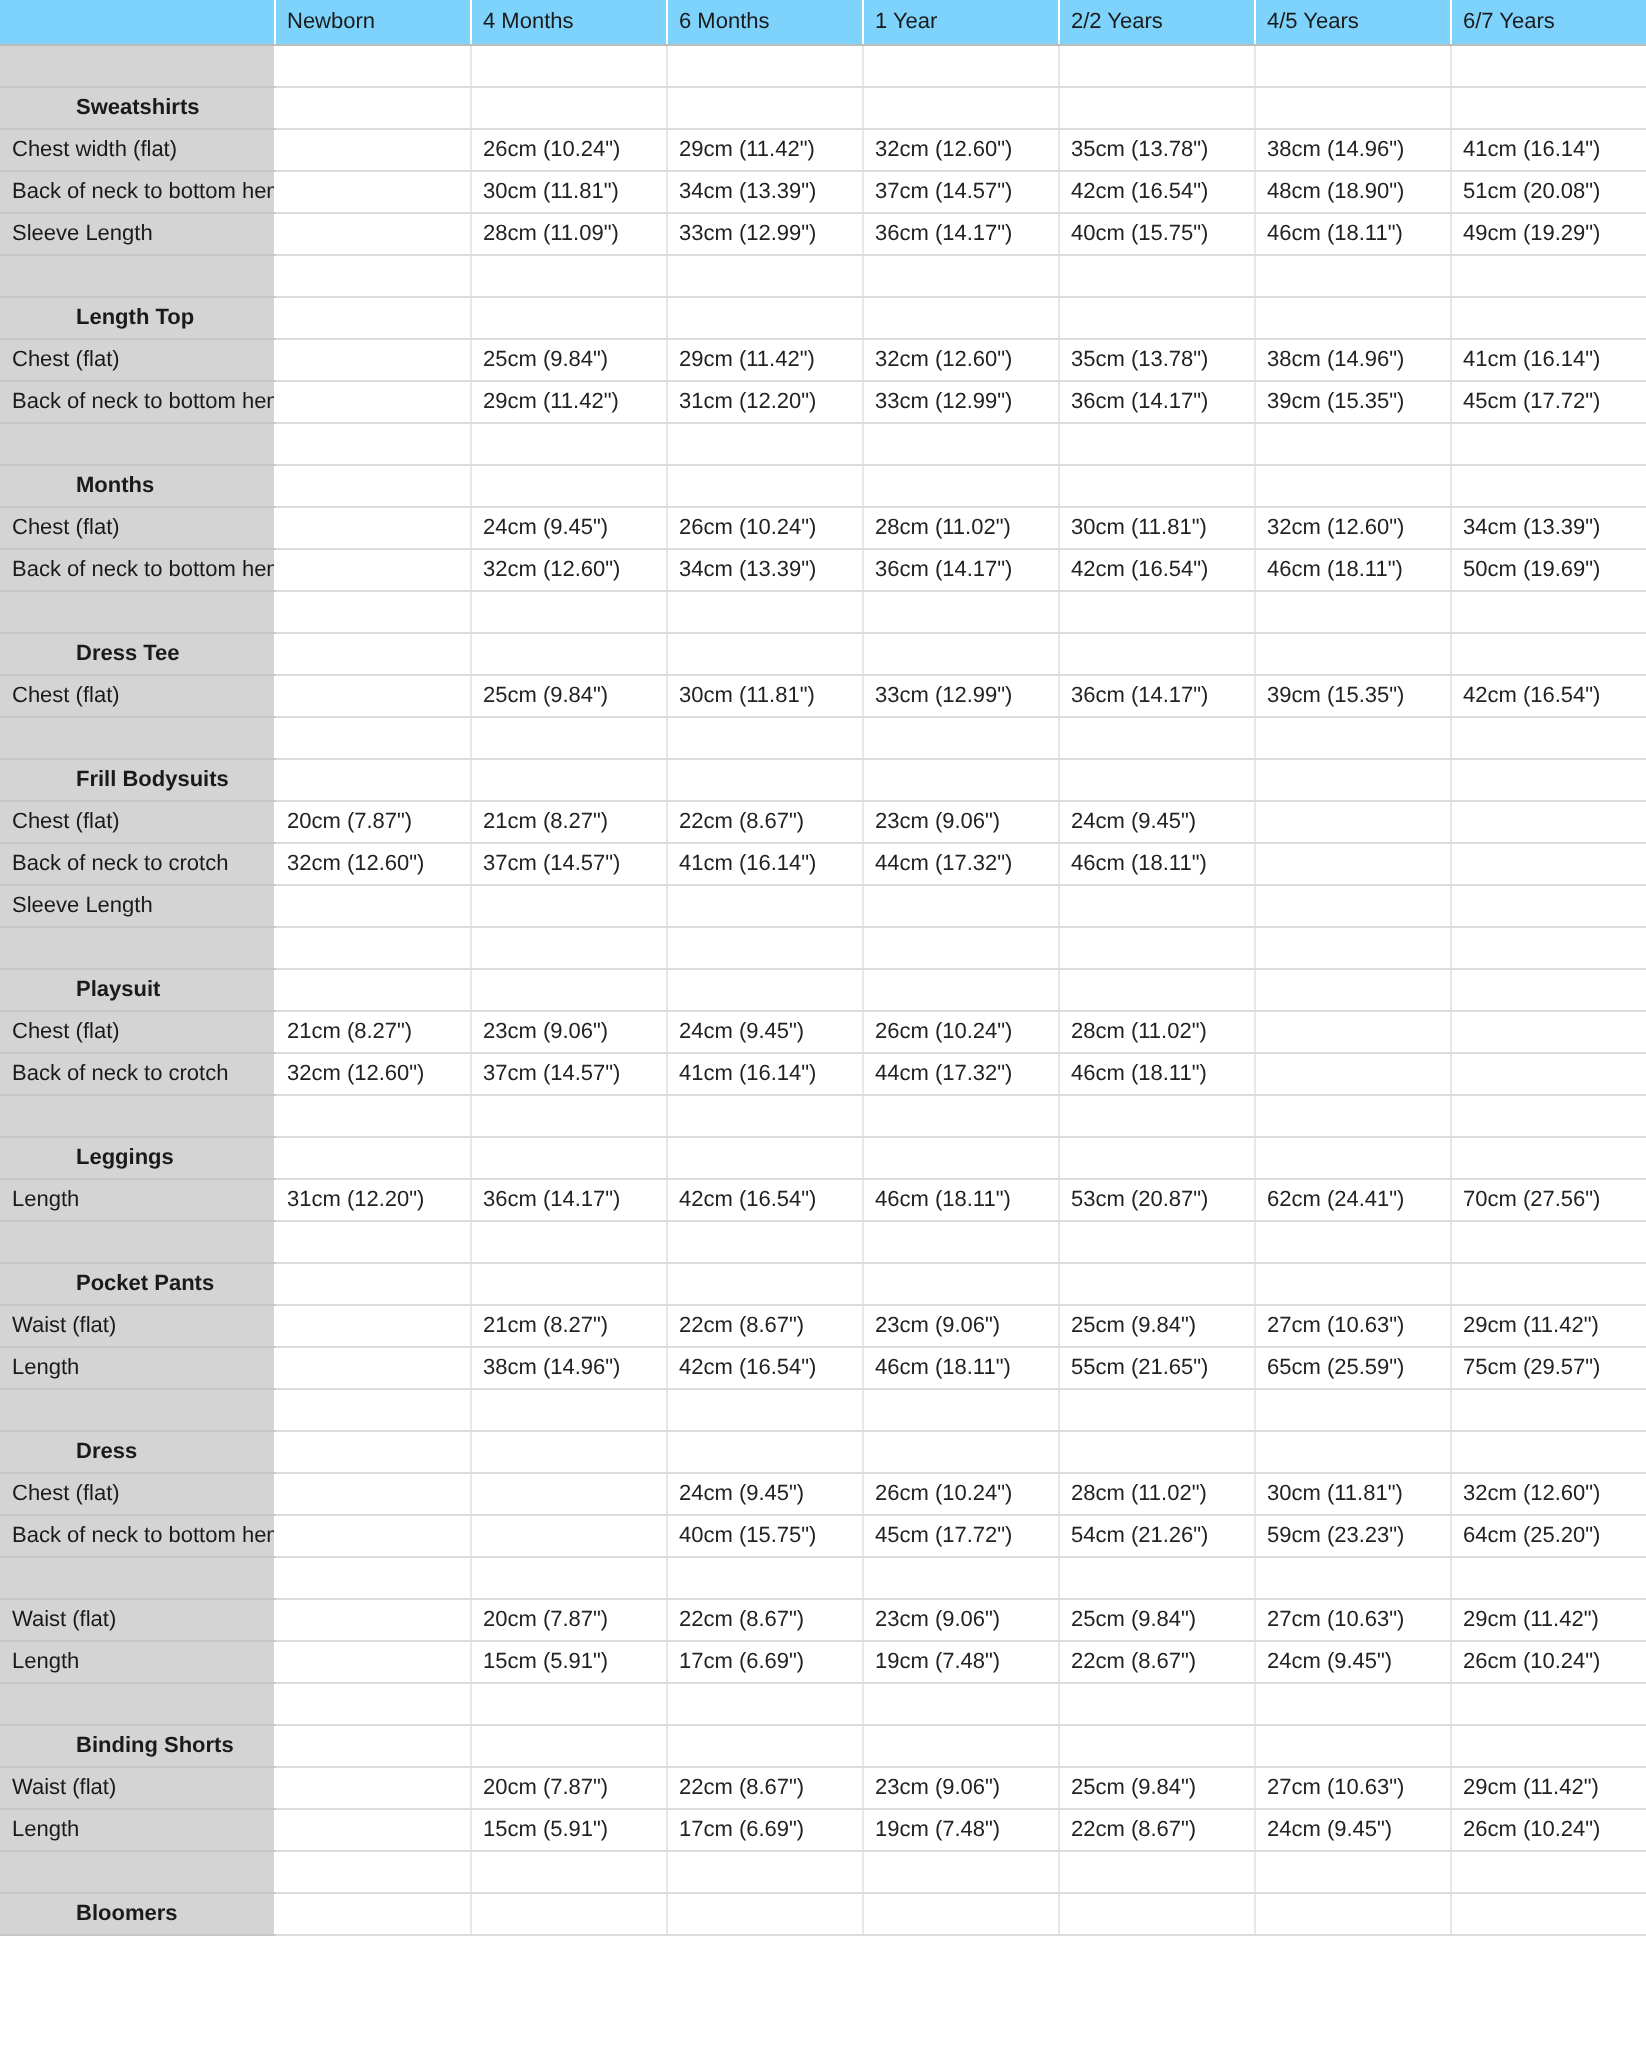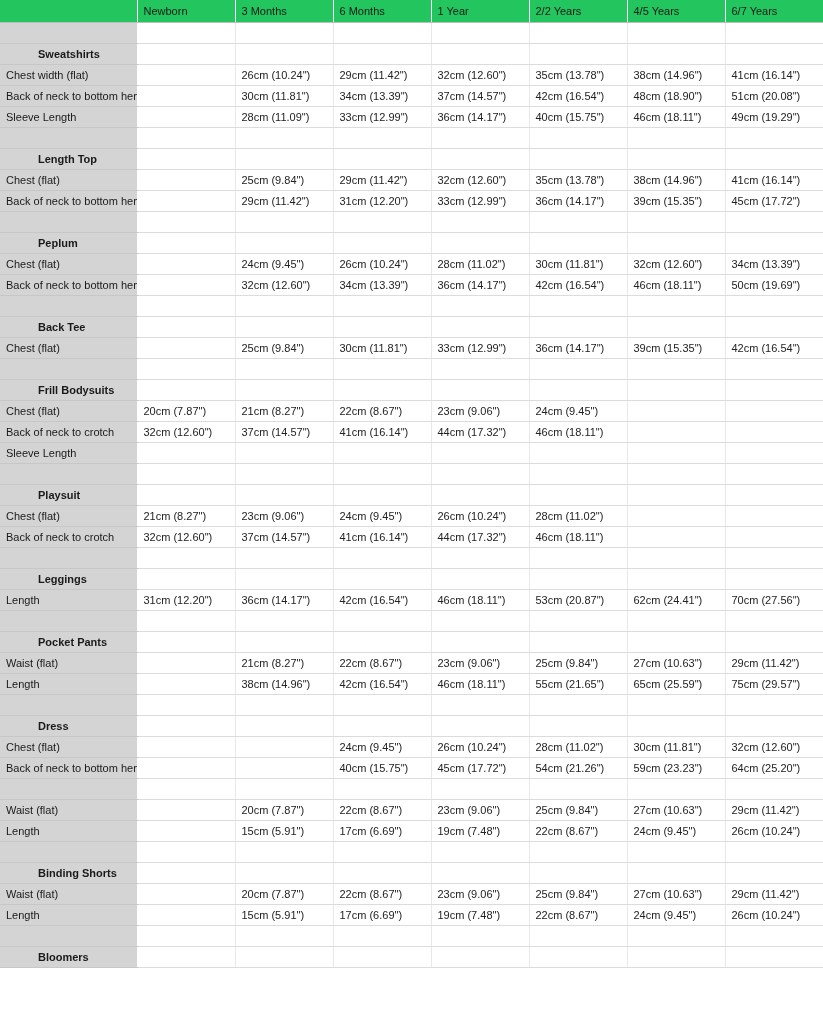--- a/index.html
+++ b/index.html
@@ -16,21 +16,21 @@
   }
   table.size-table {
     width: 823px;
     border-collapse: collapse;
     table-layout: fixed;
   }
   table.size-table col.label-col { width: 137px; }
   table.size-table col.size-col  { width: 98px; }
 
   thead th {
-    background: #22c55e;
+    background: #7dd3fc;
     border-right: 1px solid #ffffff;
     border-bottom: 1px solid #bdbdbd;
     text-align: left;
     font-weight: normal;
     font-size: 11px;
     color: #1a1a1a;
     padding: 5px 6px 5px 6px;
     height: 12px;
     vertical-align: middle;
   }
@@ -75,21 +75,21 @@
     <col class="size-col">
     <col class="size-col">
     <col class="size-col">
     <col class="size-col">
     <col class="size-col">
   </colgroup>
   <thead>
     <tr id="header-row">
         <th></th>
         <th>Newborn</th>
-        <th>3 Months</th>
+        <th>4 Months</th>
         <th>6 Months</th>
         <th>1 Year</th>
         <th>2/2 Years</th>
         <th>4/5 Years</th>
         <th>6/7 Years</th>
       </tr>
   </thead>
   <tbody id="table-body">
       <tr class="spacer-row">
         <td class="rowlabel"></td>
@@ -185,21 +185,21 @@
         <td class="rowlabel"></td>
         <td class="value"></td>
         <td class="value"></td>
         <td class="value"></td>
         <td class="value"></td>
         <td class="value"></td>
         <td class="value"></td>
         <td class="value"></td>
       </tr>
       <tr class="group-row">
-        <td class="rowlabel group">Peplum</td>
+        <td class="rowlabel group">Months</td>
         <td class="value"></td>
         <td class="value"></td>
         <td class="value"></td>
         <td class="value"></td>
         <td class="value"></td>
         <td class="value"></td>
         <td class="value"></td>
       </tr>
       <tr class="data-row">
         <td class="rowlabel">Chest (flat)</td>
@@ -225,21 +225,21 @@
         <td class="rowlabel"></td>
         <td class="value"></td>
         <td class="value"></td>
         <td class="value"></td>
         <td class="value"></td>
         <td class="value"></td>
         <td class="value"></td>
         <td class="value"></td>
       </tr>
       <tr class="group-row">
-        <td class="rowlabel group">Back Tee</td>
+        <td class="rowlabel group">Dress Tee</td>
         <td class="value"></td>
         <td class="value"></td>
         <td class="value"></td>
         <td class="value"></td>
         <td class="value"></td>
         <td class="value"></td>
         <td class="value"></td>
       </tr>
       <tr class="data-row">
         <td class="rowlabel">Chest (flat)</td>

